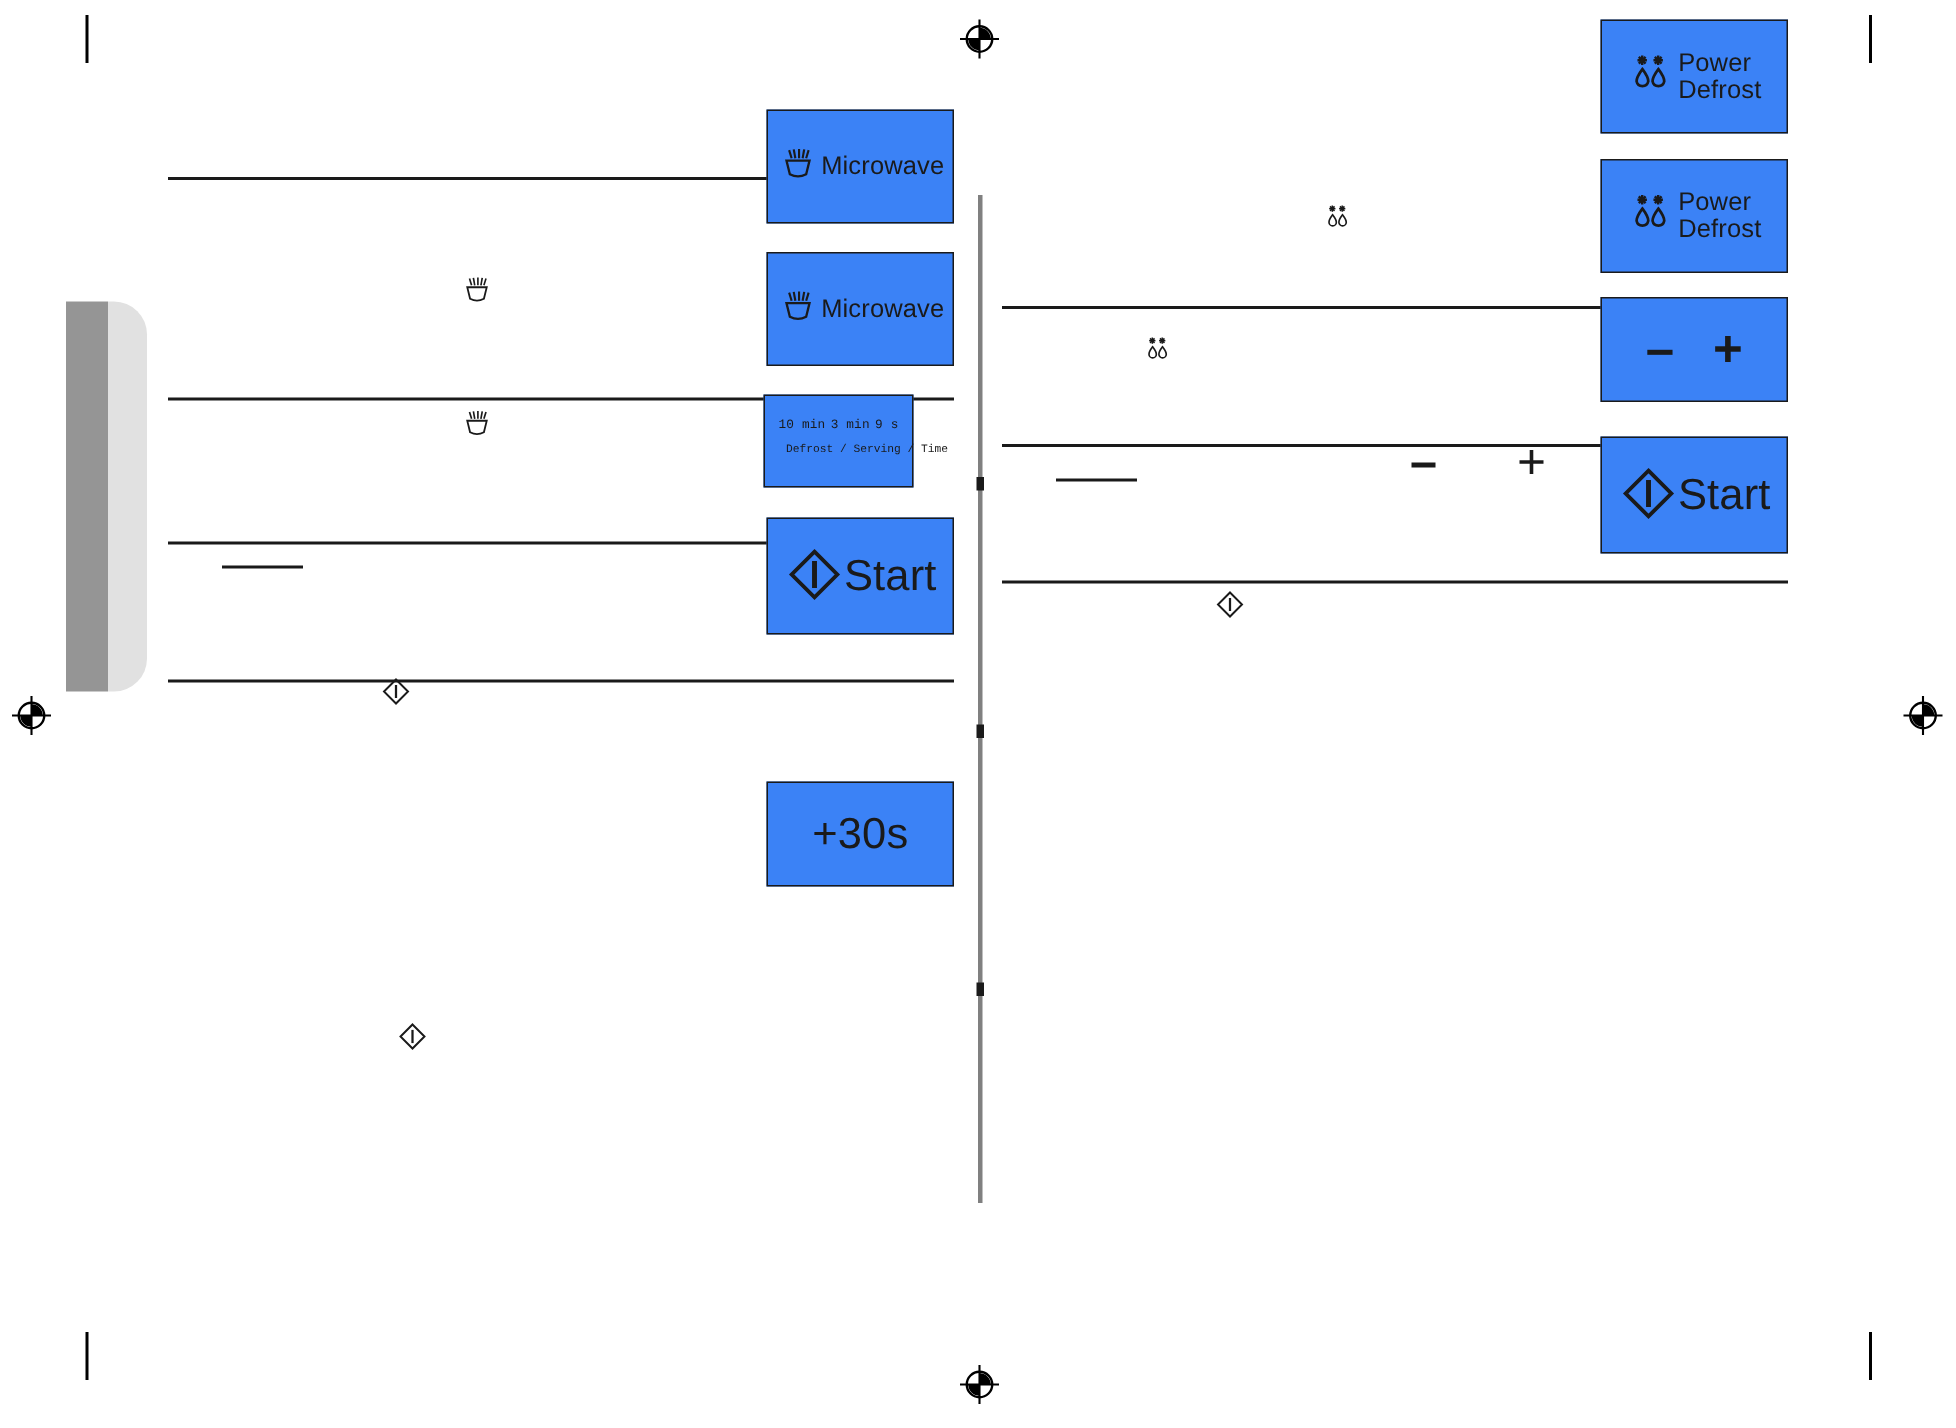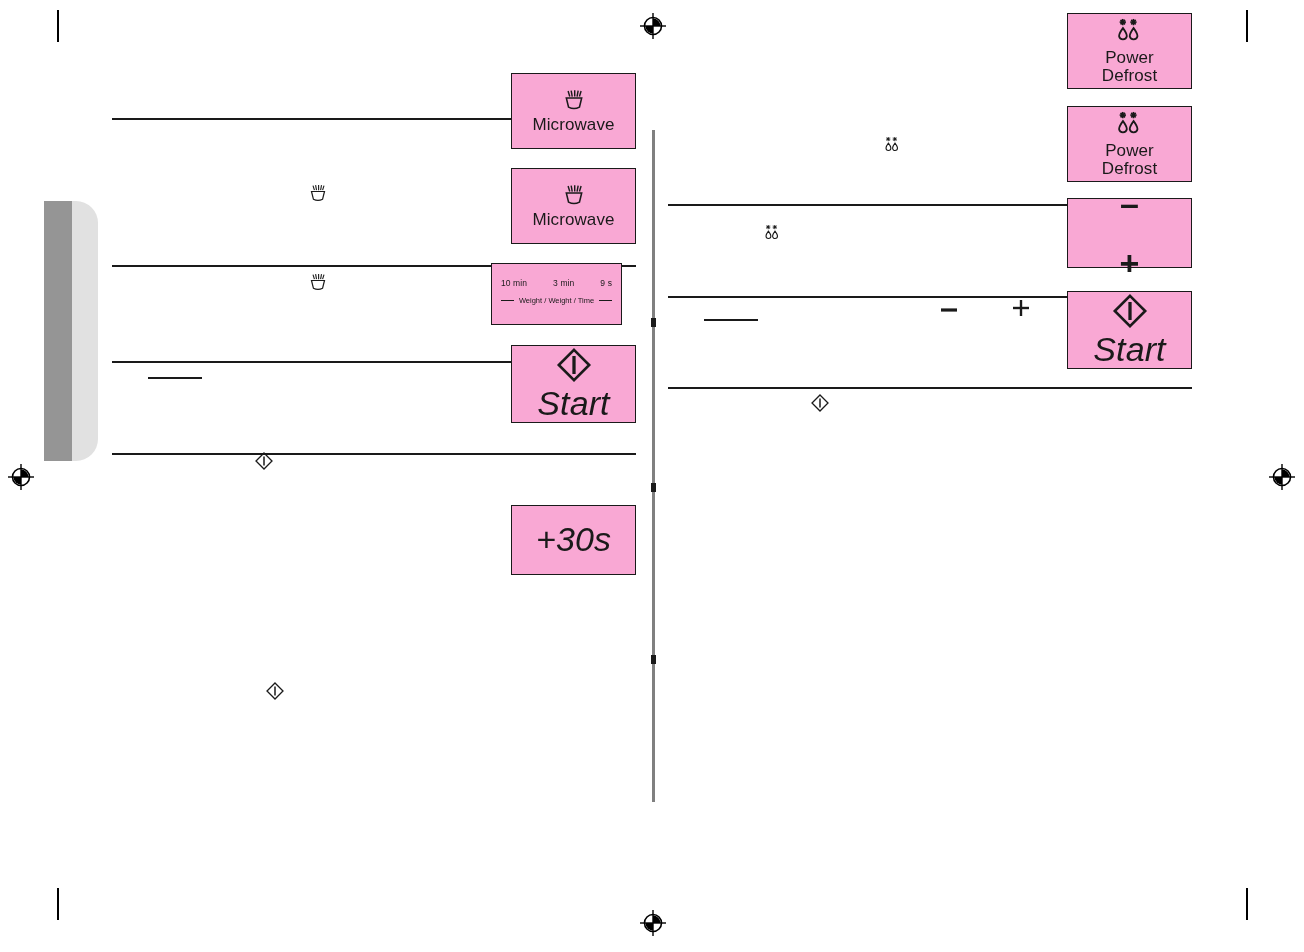--- a/index.html
+++ b/index.html
@@ -88,37 +88,35 @@
     position: absolute;
     background: #1a1a1a;
     height: 2px;
   }
 
   
   .key {
     position: absolute;
     box-sizing: border-box;
     border: 1.5px solid #1a1a1a;
-    background: #f9a8d4;
+    background: #3b82f6;
     display: flex;
-    flex-direction: column;
     align-items: center;
     justify-content: center;
-    text-align: center;
+    text-align: left;
     color: #1a1a1a;
   }
   .key-label {
     font-size: 17px;
     line-height: 1.05;
     letter-spacing: 0.1px;
     white-space: pre-line;
   }
   .key-label.big {
-    font-size: 34px;
-    font-style: italic;
+    font-size: 29px;
   }
   .key-glyph {
     display: block;
     margin-bottom: 2px;
   }
 
   
   .wst-key {
     display: block;
     padding: 14px 9px 0 9px;
@@ -272,29 +270,29 @@
         <path d="M10.5 7.2 L9.6 2.2" stroke="#1a1a1a" stroke-width="1.2"></path>
         <path d="M12.6 7.2 L12.6 2.0" stroke="#1a1a1a" stroke-width="1.2"></path>
         <path d="M14.6 7.2 L15.5 2.2" stroke="#1a1a1a" stroke-width="1.2"></path>
         <path d="M16.6 7.2 L18.0 2.6" stroke="#1a1a1a" stroke-width="1.2"></path>
       </svg>
       <span class="key-label">Microwave</span>
     </div>
 
     <div class="body-text" style="left:6px; top:378px; width:380px;"></div>
 
-    <div class="key wst-key" style="left:379px; top:263px; width:131px; height:62px;">
+    <div class="key wst-key" style="left:397px; top:263px; width:100px; height:62px;font-family:Liberation Mono, monospace;">
       <div class="wst-row">
         <span>10 min</span>
         <span>3 min</span>
         <span>9 s</span>
       </div>
       <div class="wst-caption">
         <span class="cap-line"></span>
-        <span>Weight / Weight / Time</span>
+        <span>Defrost / Serving / Time</span>
         <span class="cap-line"></span>
       </div>
     </div>
 
     <div class="body-text" style="left:6px; top:470px; width:380px;"></div>
 
     <svg class="inline-icon" style="left:141px; top:450px; width:22px; height:22px;" viewBox="0 0 22 22">
       <path d="M11 3 L19 11 L11 19 L3 11 Z" fill="none" stroke="#1a1a1a" stroke-width="1.3"></path>
       <line x1="11" y1="6.6" x2="11" y2="15.4" stroke="#1a1a1a" stroke-width="1.5"></line>
     </svg>
@@ -309,21 +307,21 @@
       <span class="key-label big">Start</span>
     </div>
 
     <div class="body-text" style="left:6px; top:560px; width:380px;"></div>
 
     <svg class="inline-icon" style="left:152px; top:680px; width:22px; height:22px;" viewBox="0 0 22 22">
       <path d="M11 3 L19 11 L11 19 L3 11 Z" fill="none" stroke="#1a1a1a" stroke-width="1.3"></path>
       <line x1="11" y1="6.6" x2="11" y2="15.4" stroke="#1a1a1a" stroke-width="1.5"></line>
     </svg>
 
-    <div class="key" style="left:399px; top:505px; width:125px; height:70px;">
+    <div class="key" style="left:399px; top:521px; width:125px; height:70px;">
       <span class="key-label big">+30s</span>
     </div>
 
   </div>
 
   <div class="column right">
 
     <div class="rule" style="left:0px; top:204px; width:524px;"></div>
     <div class="rule" style="left:0px; top:296px; width:524px;"></div>
     <div class="rule" style="left:0px; top:387px; width:524px;"></div>

